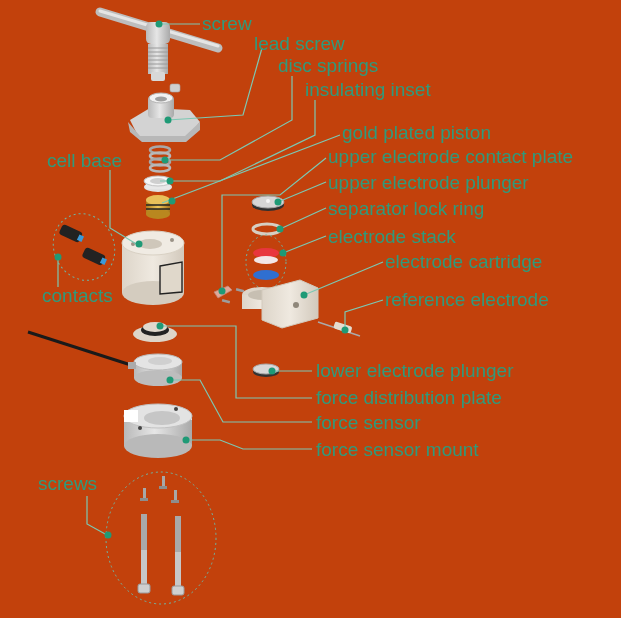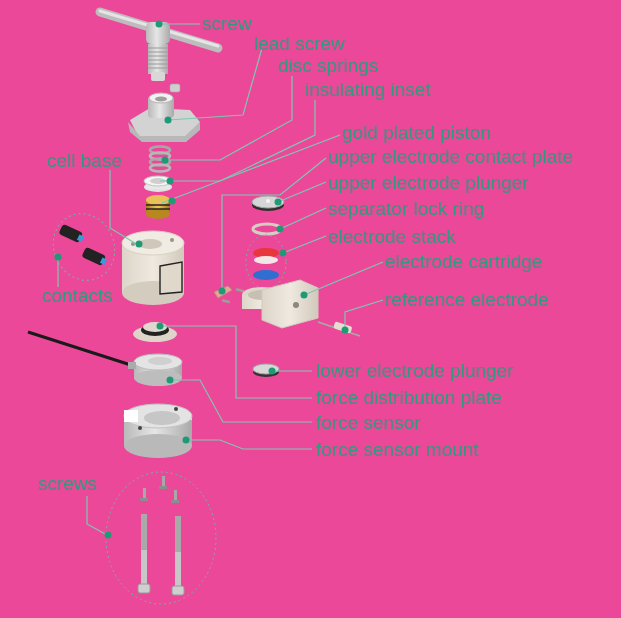--- a/index.html
+++ b/index.html
@@ -1,16 +1,16 @@
 <!DOCTYPE html>
 <html><head>
   <meta charset="utf-8">
   <style>
     html, body { margin: 0; padding: 0; background: #ffffff; }
-    #canvas { position: relative; width: 621px; height: 618px; overflow: hidden; background: #ec4899; }
+    #canvas { position: relative; width: 621px; height: 618px; overflow: hidden; background: #c2410c; }
     svg#diagram { position: absolute; left: 0; top: 0; }
     .lbl { font-family: "Liberation Sans", "DejaVu Sans", sans-serif; font-size: 19px; fill: #2f9a7c; }
     .leader { stroke: #7cc8b3; stroke-width: 1.2; fill: none; }
     .dot { fill: #1f9a76; }
     .dash { stroke: #6fb6a4; stroke-width: 1; stroke-dasharray: 2 3; fill: none; }
   </style>
 </head>
 <body>
 
 <div id="canvas">

